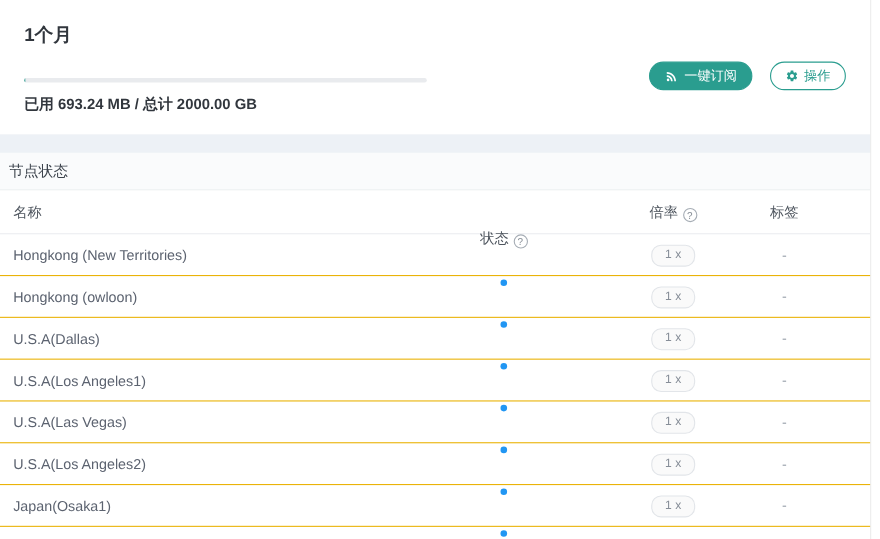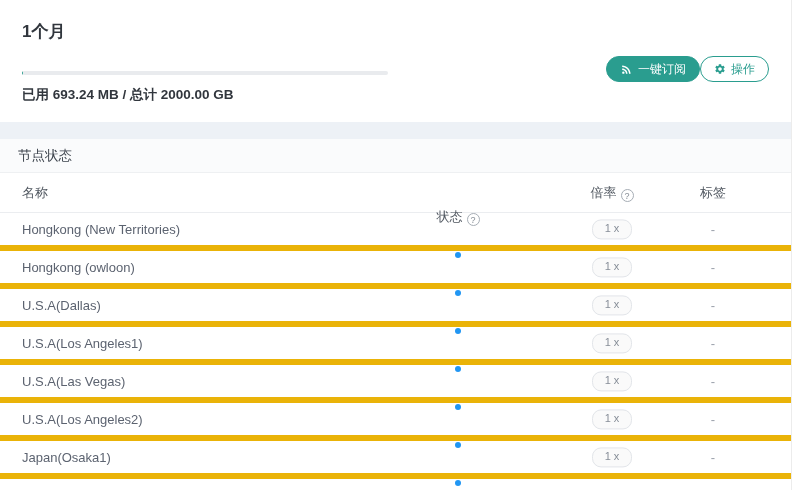--- a/index.html
+++ b/index.html
@@ -37,47 +37,47 @@
     width: 366px; height: 4px;
     background: var(--track); border-radius: 2px; overflow: hidden;
   }
   .progress-fill { height: 100%; width: 0%; background: var(--accent); border-radius: 2px; }
   .usage {
     position: absolute; left: 22px; top: 86px; margin: 0;
     font-size: 13.5px; font-weight: bold; color: #31363d;
   }
   .card-buttons {
     position: absolute; right: 22px; top: 56px;
-    display: flex; gap: 0; align-items: flex-start;
+    display: flex; gap: 16px; align-items: flex-start;
   }
   .btn {
     height: 26px; border-radius: 14px;
     display: inline-flex; align-items: center; gap: 5px;
     padding: 0 13px; font-size: 12px; line-height: 1;
     font-family: inherit; cursor: pointer; white-space: nowrap;
   }
   .btn .icon { display: inline-flex; align-items: center; }
   .btn-primary { background: var(--accent); color: #fff; border: 1px solid var(--accent); }
   .btn-outline { background: #fff; color: var(--accent); border: 1px solid var(--accent); }
 
   
   .band { height: 17px; background: #edf1f6; }
 
   
   .node-card { background: #fff; }
   .card-header {
     height: 34px; line-height: 33px;
     background: #fafbfc; border-bottom: 1px solid #eef0f2;
-    padding-left: 18px;
+    padding-left: 8px;
     font-size: 13.5px; font-weight: 500; color: #3c434c;
   }
-  .trow { position: relative; height: 38px; border-bottom: 6px solid #eab308; }
+  .trow { position: relative; height: 38px; border-bottom: 1px solid #eab308; }
   .thead { height: 40px; border-bottom: 1px solid #ebedf0; }
   .cell { position: absolute; top: 50%; transform: translateY(-50%); }
-  .col-name  { left: 22px;  font-size: 13px; color: #5c6370; }
+  .col-name  { left: 12px;  font-size: 13px; color: #5c6370; }
   .col-status{ left: 418px; width: 80px;  text-align: center; margin-top: 24px; }
   .col-rate  { left: 552px; width: 120px; text-align: center; }
   .col-tag   { left: 673px; width: 80px;  text-align: center; }
   .thead .cell { font-size: 13px; color: #4f565f; }
   .qicon {
     display: inline-block; width: 13px; height: 13px;
     border: 1px solid #a6adb5; border-radius: 50%;
     color: #868d96; font-size: 9px; line-height: 12px; text-align: center;
     margin-left: 4px; vertical-align: -2px; cursor: default;
   }

